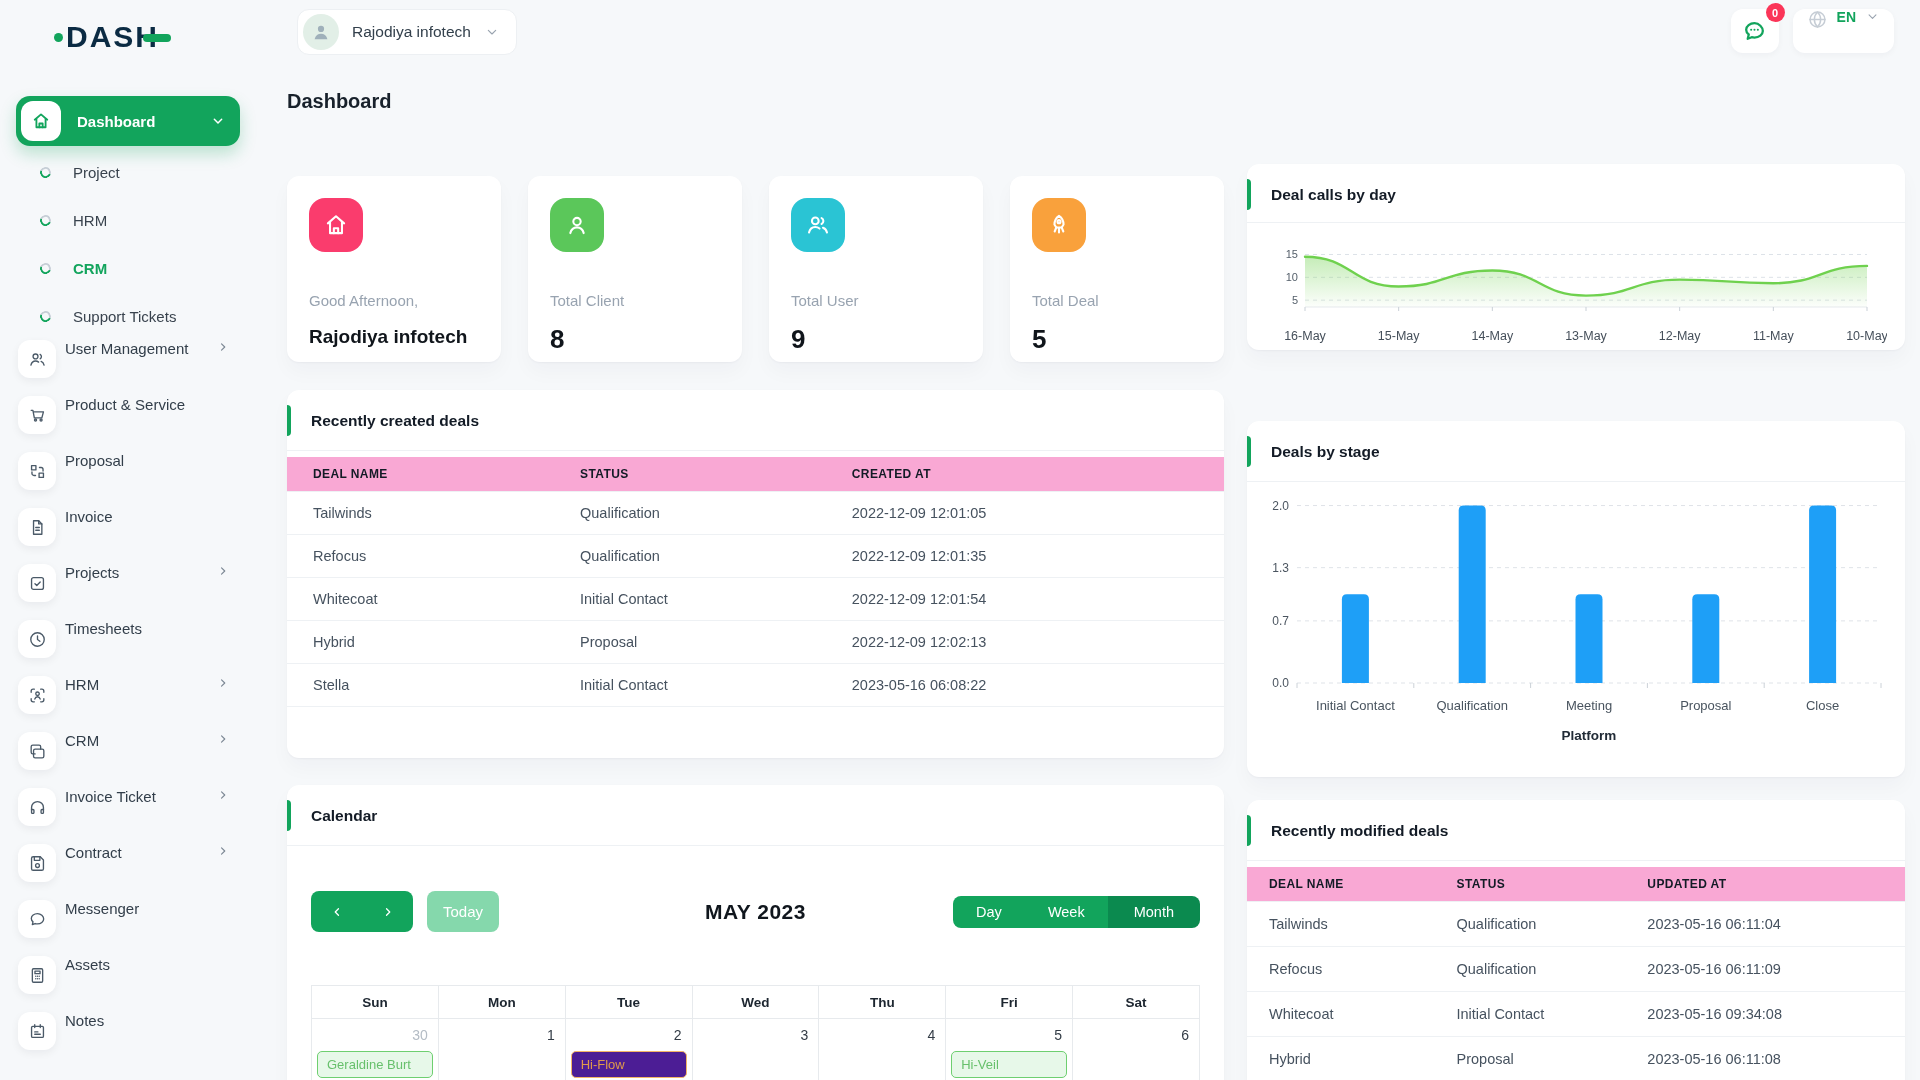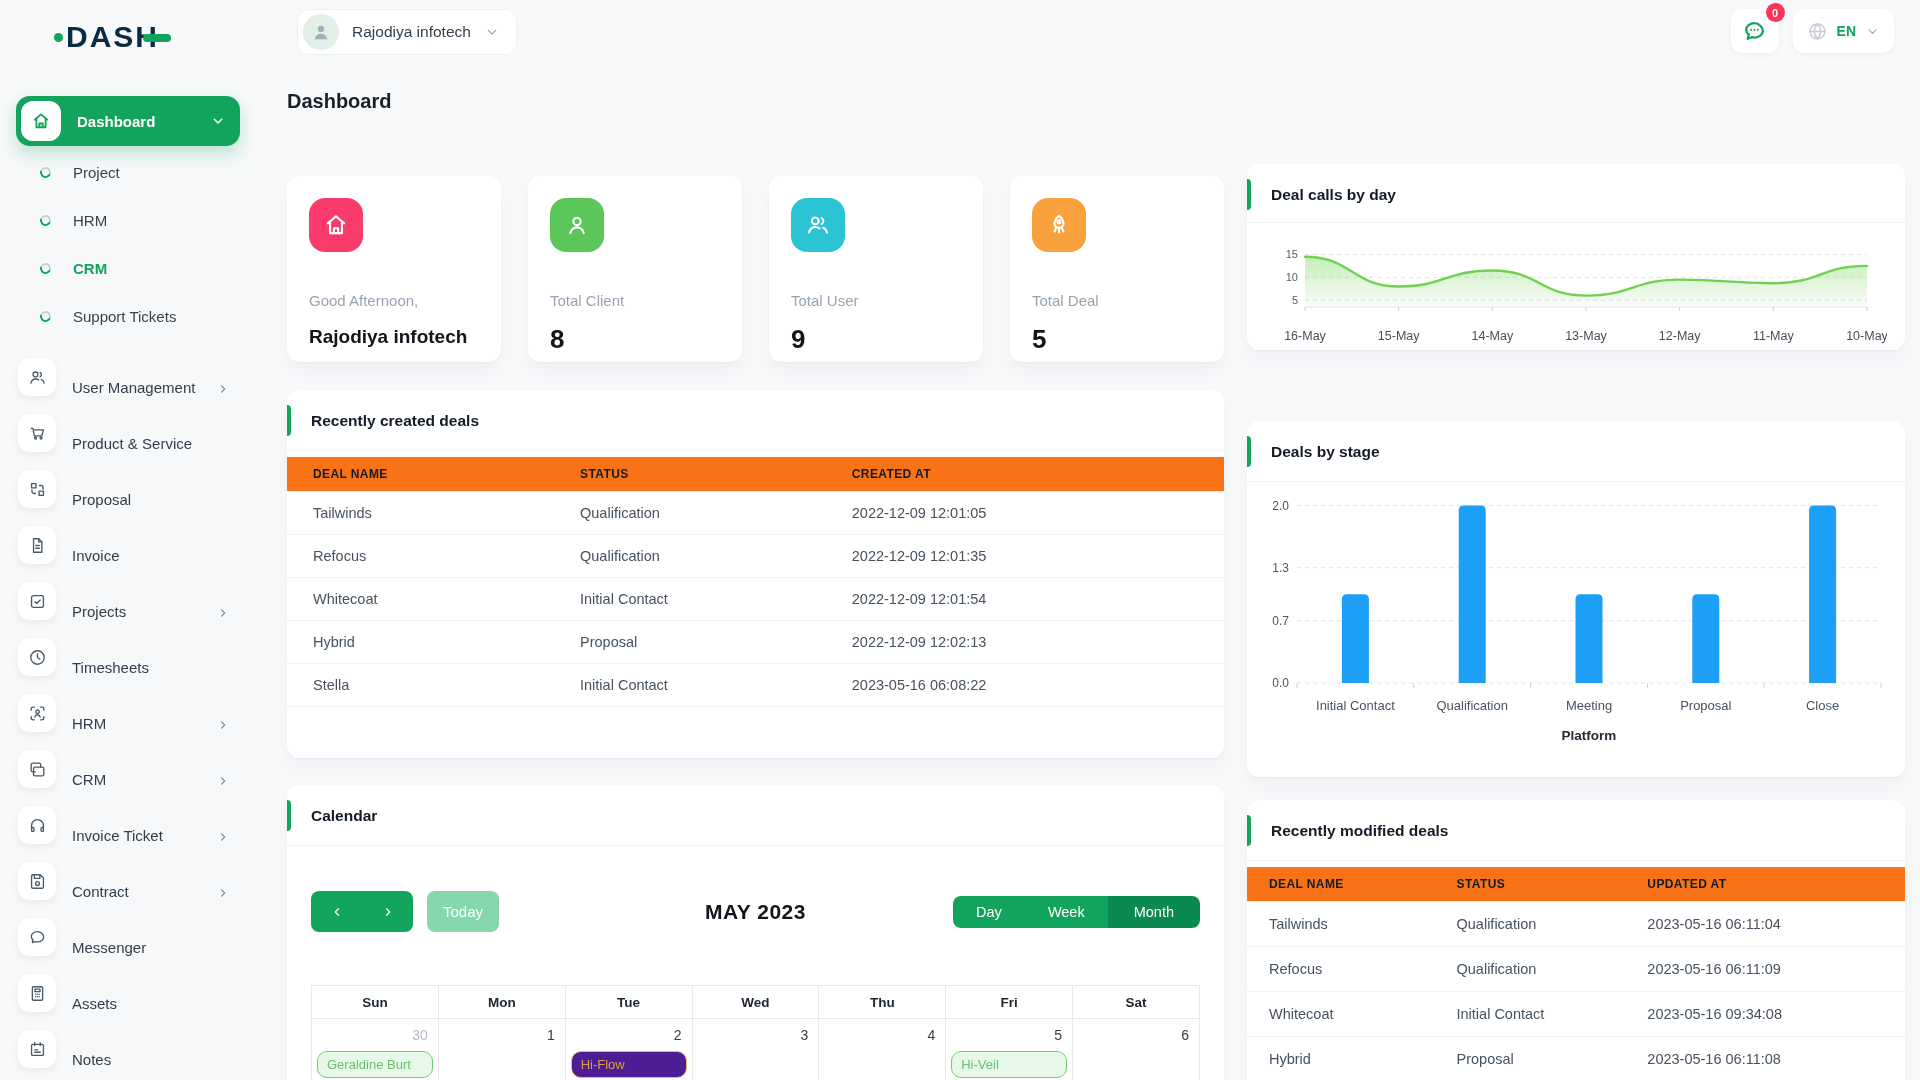--- a/index.html
+++ b/index.html
@@ -11,37 +11,37 @@
   .logo-text{font-size:30px;font-weight:800;letter-spacing:2px;color:#0b2b43}
   .logo-dash{width:28px;height:8px;border-radius:4px;background:#12a45c;margin-left:-16px;margin-top:2px}
   #company-select{left:297px;top:9px;height:46px;display:flex;align-items:center;gap:13px;background:#fff;border:1px solid #edf0f3;border-radius:12px;padding:0 16px 0 5px;cursor:pointer;box-sizing:border-box}
   .avatar{width:36px;height:36px;border-radius:50%;background:#e2efe7;display:flex;align-items:center;justify-content:center;overflow:hidden}
   .avatar .ic{width:22px;height:22px;color:#9fb0ba}
   #company-name{font-size:15.5px;color:#33404c}
   #topbar-right{right:26px;top:9px;display:flex;gap:14px;align-items:center}
   #messages-btn{width:48px;height:44px;background:#fff;border-radius:12px;display:flex;align-items:center;justify-content:center;position:relative;cursor:pointer;box-shadow:0 2px 6px rgba(23,31,54,.04)}
   #messages-btn .ic{width:25px;height:25px;color:#12a45c}
   #messages-badge{position:absolute;top:-6px;right:-6px;min-width:19px;height:19px;border-radius:10px;background:#fb3558;color:#fff;font-size:11px;font-weight:700;display:flex;align-items:center;justify-content:center;padding:0 4px;box-sizing:border-box}
-  #language-btn{height:44px;background:#fff;border-radius:12px;display:flex;align-items:center;gap:9px;padding:0 14px;cursor:pointer;box-shadow:0 2px 6px rgba(23,31,54,.04)}
+  #language-btn{height:44px;background:#fff;border-radius:12px;display:flex;align-items:flex-start;gap:9px;padding:0 14px;cursor:pointer;box-shadow:0 2px 6px rgba(23,31,54,.04)}
   #language-btn .globe{width:21px;height:21px;color:#c6cdd5}
   #language-label{font-size:14px;font-weight:700;color:#12a45c}
   #language-btn .chev{width:15px;height:15px;color:#99a3af}
   
   #dashboard-btn{left:16px;top:96px;width:224px;height:50px;background:#12a45c;border-radius:14px;display:flex;align-items:center;padding-left:5px;box-sizing:border-box;cursor:pointer;box-shadow:0 8px 16px rgba(18,164,92,.25)}
   .tile-white{width:40px;height:40px;background:#fff;border-radius:12px;display:flex;align-items:center;justify-content:center}
   .tile-white .ic{width:20px;height:20px;color:#12a45c}
   #dashboard-label{margin-left:16px;color:#fff;font-size:15px;font-weight:700}
   #dashboard-btn .chev{margin-left:auto;margin-right:14px;width:16px;height:16px;color:#fff}
   #sidebar-sub{left:16px;top:148px;width:224px}
   .subitem{height:48px;display:flex;align-items:center;padding-left:24px;gap:22px;cursor:pointer}
   .bullet{width:11px;height:11px;border-radius:50%;border:2px solid #c6ced6;border-bottom-color:#12a45c;border-left-color:#12a45c;transform:rotate(-25deg);box-sizing:border-box}
   .subitem span.lbl{font-size:15px;color:#39434e}
   .subitem.active span.lbl{color:#12a45c;font-weight:700}
   #sidebar-items{left:16px;top:340px;width:224px}
-  .sideitem{height:56px;display:flex;align-items:flex-end;gap:16px;padding-left:2px;cursor:pointer}
+  .sideitem{height:56px;display:flex;align-items:flex-start;gap:9px;padding-left:2px;cursor:pointer}
   .icon-tile{width:38px;height:38px;background:#fff;border-radius:12px;display:flex;align-items:center;justify-content:center;box-shadow:0 3px 8px rgba(16,24,40,.06)}
   .icon-tile .ic{width:19px;height:19px;color:#4b5a68}
   .sideitem .lbl{font-size:15px;font-weight:500;color:#323e4a}
   .sideitem .chev{margin-left:auto;margin-right:10px;width:14px;height:14px;color:#7c8794}
   
   .ic svg{width:100%;height:100%;display:block}
   #page-title{left:287px;top:90px;font-size:20px;font-weight:700;color:#18212b}
   .panel{position:absolute;background:#fff;border-radius:12px;box-shadow:0 10px 20px rgba(23,31,54,.03),0 1px 2px rgba(23,31,54,.04)}
   .panel-header{position:relative;padding:22px 24px 20px;border-bottom:1px solid #eef1f4}
   .panel-header::before{content:"";position:absolute;left:0;top:15px;width:4px;height:31px;background:#12a45c;border-radius:0 4px 4px 0}
@@ -49,42 +49,42 @@
   
   #stats-row{left:287px;top:176px;width:937px;display:grid;grid-template-columns:repeat(4,214px);gap:27px}
   .stat-card{height:186px;background:#fff;border-radius:12px;padding:22px;box-sizing:border-box;box-shadow:0 10px 20px rgba(23,31,54,.03),0 1px 2px rgba(23,31,54,.04)}
   .stat-icon{width:54px;height:54px;border-radius:16px;display:flex;align-items:center;justify-content:center}
   .stat-icon .ic{width:26px;height:26px;color:#fff}
   .stat-label{margin-top:40px;font-size:15px;color:#98a3b0}
   .stat-value{margin-top:15px;font-size:26px;font-weight:700;color:#10151b}
   .stat-value.text{font-size:19px;margin-top:17px}
   
   .tbl{width:100%;border-collapse:collapse;margin-top:6px}
-  .tbl th{background:#f97316;text-align:left;font-size:12px;font-weight:700;letter-spacing:.4px;color:#131b26;padding:10px 0 10px 26px}
+  .tbl th{background:#f9a8d4;text-align:left;font-size:12px;font-weight:700;letter-spacing:.4px;color:#131b26;padding:10px 0 10px 26px}
   .tbl td{font-size:14.5px;color:#46525f;padding:13px 0 13px 26px;border-top:1px solid #eef1f4}
   .tbl tbody tr:last-child td{border-bottom:1px solid #eef1f4}
   .tbl-right td{padding-top:14px;padding-bottom:14px;padding-left:22px}
   .tbl-right th{padding-left:22px}
   .c1{width:28.5%}.c2{width:29%}.c3{width:42.5%}
   
   .cal-toolbar{padding:45px 24px 0;display:flex;align-items:center;position:relative}
   .nav-group{display:flex;background:#12a45c;border-radius:8px;overflow:hidden}
   .nav-btn{width:51px;height:41px;display:flex;align-items:center;justify-content:center;color:#fff;cursor:pointer}
   .nav-btn .ic{width:14px;height:14px}
   .today-btn{margin-left:14px;width:72px;height:41px;background:#85d8ac;color:#fff;border-radius:8px;font-size:15px;display:flex;align-items:center;justify-content:center;cursor:pointer}
   .cal-title{position:absolute;left:50%;transform:translateX(-50%);font-size:21px;font-weight:700;letter-spacing:.5px;color:#10161d}
   .view-group{margin-left:auto;display:flex;border-radius:8px;overflow:hidden}
   .view-btn{height:32px;padding:0 23px;display:flex;align-items:center;justify-content:center;background:#12a45c;color:#fff;font-size:14.5px;cursor:pointer}
   .view-btn.active{background:#0b8a4f;padding:0 26px}
   .cal-table{border-collapse:collapse;margin:53px 24px 0;width:889px;table-layout:fixed}
   .cal-table th{border:1px solid #e7eaed;height:30px;font-size:13.5px;font-weight:700;color:#1d2630;text-align:center;background:#fff}
   .cal-table td{border:1px solid #e7eaed;height:120px;vertical-align:top;padding:0}
   .date-num{text-align:right;padding:6px 10px 0;font-size:14px;color:#333c46;line-height:20px}
   .cal-cell.muted .date-num{color:#b4bcc5}
-  .event{margin:6px 5px 0;border-radius:10px;border:1px solid;font-size:13px;padding:5px 9px;cursor:pointer}
+  .event{margin:6px 5px 0;border-radius:5px;border:1px solid;font-size:13px;padding:5px 9px;cursor:pointer}
   .ev-green{background:#e7f8e9;border-color:#6ecf70;color:#67c06c}
   .ev-orange{background:#4c1d95;border-color:#f3b567;color:#e09a4b}
   
   svg text{font-family:"Liberation Sans",sans-serif}
 </style>
 </head>
 <body>
 
 <div id="logo" class="abs">
   <span class="logo-dot"></span>

